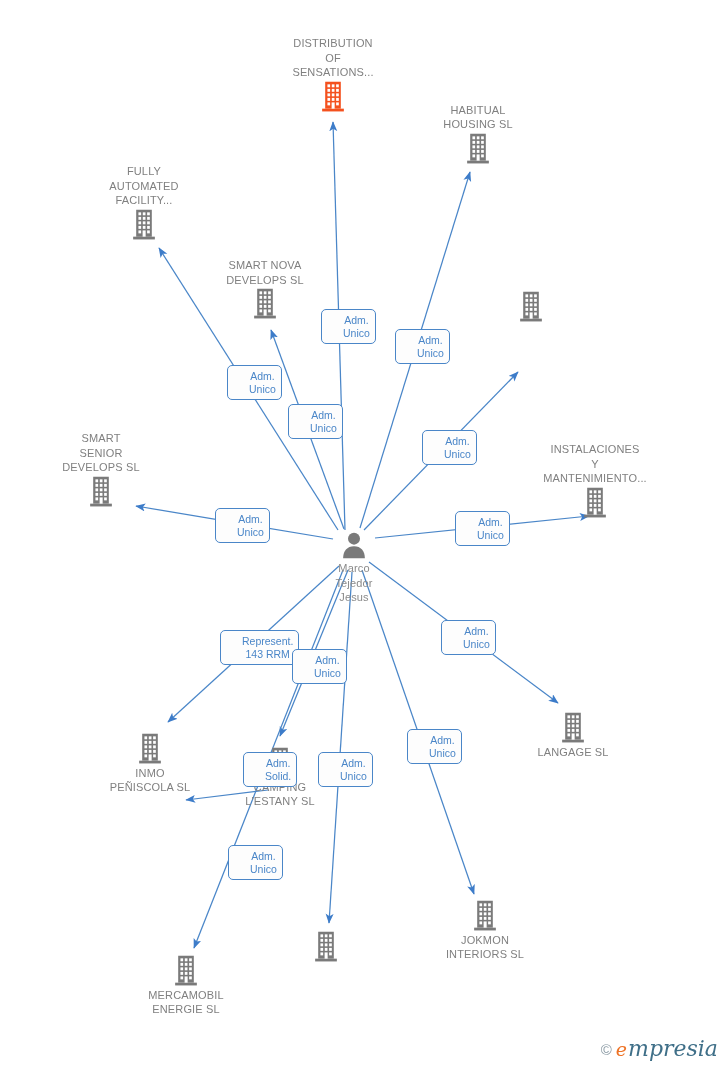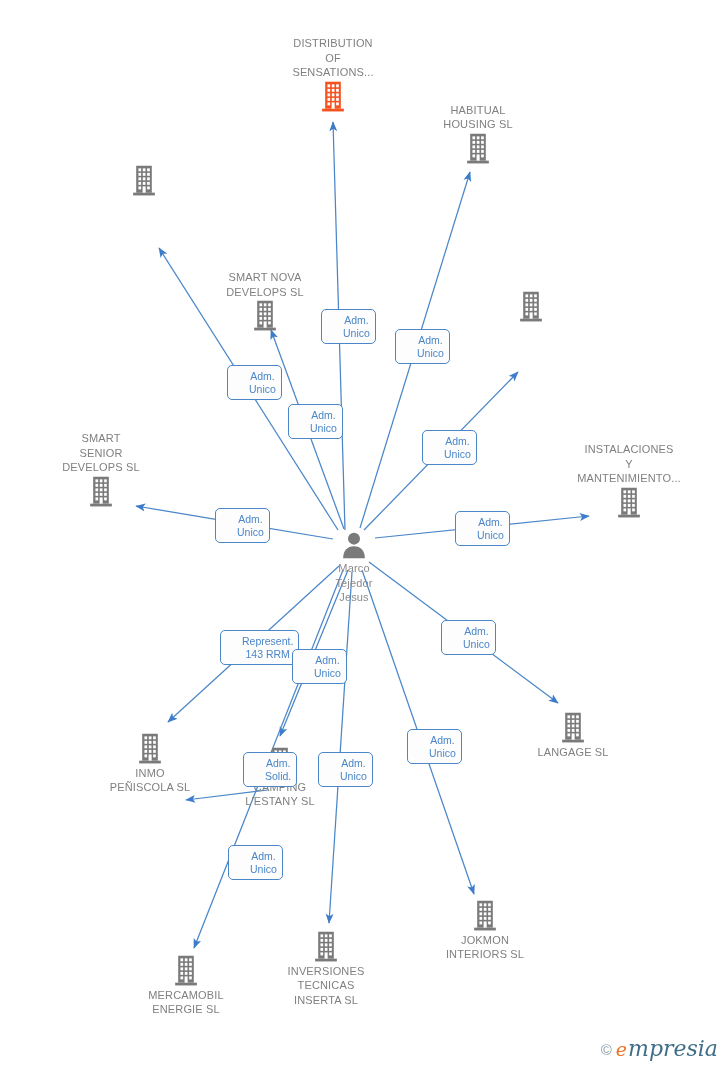--- a/index.html
+++ b/index.html
@@ -173,43 +173,46 @@
             <rect x="9.6" y="20.6" width="3.1" height="3.4" fill="#ffffff"></rect>
             <rect x="14.6" y="20.6" width="3.1" height="3.4" fill="#ffffff"></rect>
             <rect x="19.6" y="20.6" width="3.1" height="3.4" fill="#ffffff"></rect>
             <rect x="9.6" y="25.8" width="3.1" height="3.4" fill="#ffffff"></rect>
             <rect x="19.6" y="25.8" width="3.1" height="3.4" fill="#ffffff"></rect>
             <rect x="14.4" y="25.8" width="3.5" height="7.2" fill="#ffffff"></rect>
           </svg>
         </div>
       </div>
       <div class="node" style="top: 164px; left: 144px;">
-        <div>
-          <svg width="28" height="33" viewBox="0 0 32 38" class="node-icon">
-            <path d="M7 2 h18 v31 h-18 z" fill="#7a7a7a"></path>
-            <rect x="3.5" y="33" width="25" height="3.2" fill="#7a7a7a"></rect>
-            <rect x="9.6" y="5" width="3.1" height="3.4" fill="#ffffff"></rect>
-            <rect x="14.6" y="5" width="3.1" height="3.4" fill="#ffffff"></rect>
-            <rect x="19.6" y="5" width="3.1" height="3.4" fill="#ffffff"></rect>
-            <rect x="9.6" y="10.2" width="3.1" height="3.4" fill="#ffffff"></rect>
-            <rect x="14.6" y="10.2" width="3.1" height="3.4" fill="#ffffff"></rect>
-            <rect x="19.6" y="10.2" width="3.1" height="3.4" fill="#ffffff"></rect>
-            <rect x="9.6" y="15.4" width="3.1" height="3.4" fill="#ffffff"></rect>
-            <rect x="14.6" y="15.4" width="3.1" height="3.4" fill="#ffffff"></rect>
-            <rect x="19.6" y="15.4" width="3.1" height="3.4" fill="#ffffff"></rect>
-            <rect x="9.6" y="20.6" width="3.1" height="3.4" fill="#ffffff"></rect>
-            <rect x="14.6" y="20.6" width="3.1" height="3.4" fill="#ffffff"></rect>
-            <rect x="19.6" y="20.6" width="3.1" height="3.4" fill="#ffffff"></rect>
-            <rect x="9.6" y="25.8" width="3.1" height="3.4" fill="#ffffff"></rect>
-            <rect x="19.6" y="25.8" width="3.1" height="3.4" fill="#ffffff"></rect>
-            <rect x="14.4" y="25.8" width="3.5" height="7.2" fill="#ffffff"></rect>
-          </svg>
-        </div>
-      </div>
-      <div class="node" style="top: 270px; left: 265px;">
+        <div class="node-label">FULLY
+AUTOMATED
+FACILITY...</div>
+        <div>
+          <svg width="28" height="33" viewBox="0 0 32 38" class="node-icon">
+            <path d="M7 2 h18 v31 h-18 z" fill="#7a7a7a"></path>
+            <rect x="3.5" y="33" width="25" height="3.2" fill="#7a7a7a"></rect>
+            <rect x="9.6" y="5" width="3.1" height="3.4" fill="#ffffff"></rect>
+            <rect x="14.6" y="5" width="3.1" height="3.4" fill="#ffffff"></rect>
+            <rect x="19.6" y="5" width="3.1" height="3.4" fill="#ffffff"></rect>
+            <rect x="9.6" y="10.2" width="3.1" height="3.4" fill="#ffffff"></rect>
+            <rect x="14.6" y="10.2" width="3.1" height="3.4" fill="#ffffff"></rect>
+            <rect x="19.6" y="10.2" width="3.1" height="3.4" fill="#ffffff"></rect>
+            <rect x="9.6" y="15.4" width="3.1" height="3.4" fill="#ffffff"></rect>
+            <rect x="14.6" y="15.4" width="3.1" height="3.4" fill="#ffffff"></rect>
+            <rect x="19.6" y="15.4" width="3.1" height="3.4" fill="#ffffff"></rect>
+            <rect x="9.6" y="20.6" width="3.1" height="3.4" fill="#ffffff"></rect>
+            <rect x="14.6" y="20.6" width="3.1" height="3.4" fill="#ffffff"></rect>
+            <rect x="19.6" y="20.6" width="3.1" height="3.4" fill="#ffffff"></rect>
+            <rect x="9.6" y="25.8" width="3.1" height="3.4" fill="#ffffff"></rect>
+            <rect x="19.6" y="25.8" width="3.1" height="3.4" fill="#ffffff"></rect>
+            <rect x="14.4" y="25.8" width="3.5" height="7.2" fill="#ffffff"></rect>
+          </svg>
+        </div>
+      </div>
+      <div class="node" style="top: 258px; left: 265px;">
         <div class="node-label">SMART NOVA
 DEVELOPS  SL</div>
         <div>
           <svg width="28" height="33" viewBox="0 0 32 38" class="node-icon">
             <path d="M7 2 h18 v31 h-18 z" fill="#7a7a7a"></path>
             <rect x="3.5" y="33" width="25" height="3.2" fill="#7a7a7a"></rect>
             <rect x="9.6" y="5" width="3.1" height="3.4" fill="#ffffff"></rect>
             <rect x="14.6" y="5" width="3.1" height="3.4" fill="#ffffff"></rect>
             <rect x="19.6" y="5" width="3.1" height="3.4" fill="#ffffff"></rect>
             <rect x="9.6" y="10.2" width="3.1" height="3.4" fill="#ffffff"></rect>
@@ -269,21 +272,21 @@
             <rect x="19.6" y="15.4" width="3.1" height="3.4" fill="#ffffff"></rect>
             <rect x="9.6" y="20.6" width="3.1" height="3.4" fill="#ffffff"></rect>
             <rect x="14.6" y="20.6" width="3.1" height="3.4" fill="#ffffff"></rect>
             <rect x="19.6" y="20.6" width="3.1" height="3.4" fill="#ffffff"></rect>
             <rect x="9.6" y="25.8" width="3.1" height="3.4" fill="#ffffff"></rect>
             <rect x="19.6" y="25.8" width="3.1" height="3.4" fill="#ffffff"></rect>
             <rect x="14.4" y="25.8" width="3.5" height="7.2" fill="#ffffff"></rect>
           </svg>
         </div>
       </div>
-      <div class="node" style="top: 442px; left: 629px;">
+      <div class="node" style="top: 442px; left: 595px;">
         <div class="node-label">INSTALACIONES
 Y
 MANTENIMIENTO...</div>
         <div>
           <svg width="28" height="33" viewBox="0 0 32 38" class="node-icon">
             <path d="M7 2 h18 v31 h-18 z" fill="#7a7a7a"></path>
             <rect x="3.5" y="33" width="25" height="3.2" fill="#7a7a7a"></rect>
             <rect x="9.6" y="5" width="3.1" height="3.4" fill="#ffffff"></rect>
             <rect x="14.6" y="5" width="3.1" height="3.4" fill="#ffffff"></rect>
             <rect x="19.6" y="5" width="3.1" height="3.4" fill="#ffffff"></rect>
@@ -416,23 +419,20 @@
             <rect x="14.6" y="15.4" width="3.1" height="3.4" fill="#ffffff"></rect>
             <rect x="19.6" y="15.4" width="3.1" height="3.4" fill="#ffffff"></rect>
             <rect x="9.6" y="20.6" width="3.1" height="3.4" fill="#ffffff"></rect>
             <rect x="14.6" y="20.6" width="3.1" height="3.4" fill="#ffffff"></rect>
             <rect x="19.6" y="20.6" width="3.1" height="3.4" fill="#ffffff"></rect>
             <rect x="9.6" y="25.8" width="3.1" height="3.4" fill="#ffffff"></rect>
             <rect x="19.6" y="25.8" width="3.1" height="3.4" fill="#ffffff"></rect>
             <rect x="14.4" y="25.8" width="3.5" height="7.2" fill="#ffffff"></rect>
           </svg>
         </div>
-        <div class="node-label below">INVERSIONES
-TECNICAS
-INSERTA SL</div>
       </div>
       <div class="node" style="top: 953.5px; left: 186px;">
         <div>
           <svg width="28" height="33" viewBox="0 0 32 38" class="node-icon">
             <path d="M7 2 h18 v31 h-18 z" fill="#7a7a7a"></path>
             <rect x="3.5" y="33" width="25" height="3.2" fill="#7a7a7a"></rect>
             <rect x="9.6" y="5" width="3.1" height="3.4" fill="#ffffff"></rect>
             <rect x="14.6" y="5" width="3.1" height="3.4" fill="#ffffff"></rect>
             <rect x="19.6" y="5" width="3.1" height="3.4" fill="#ffffff"></rect>
             <rect x="9.6" y="10.2" width="3.1" height="3.4" fill="#ffffff"></rect>

